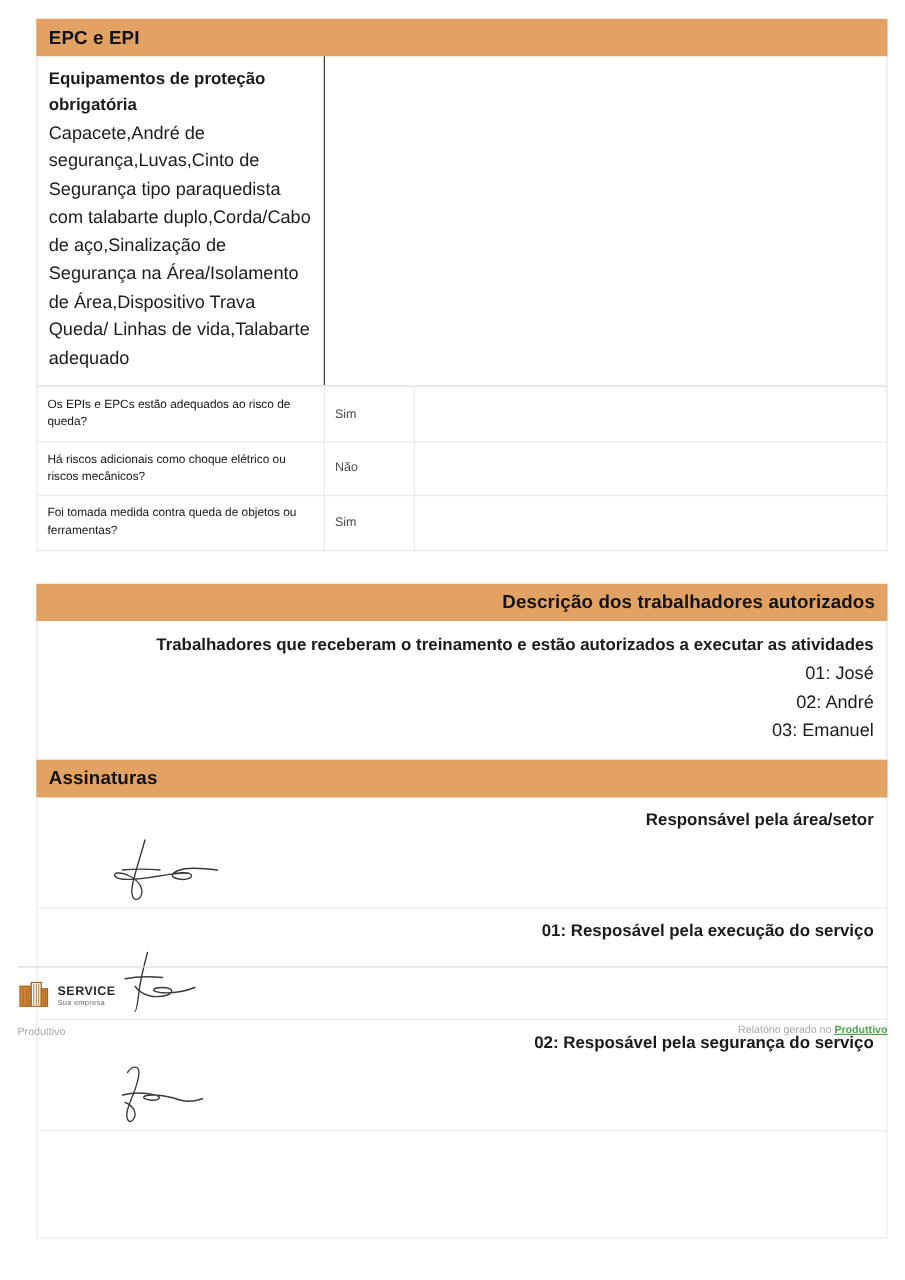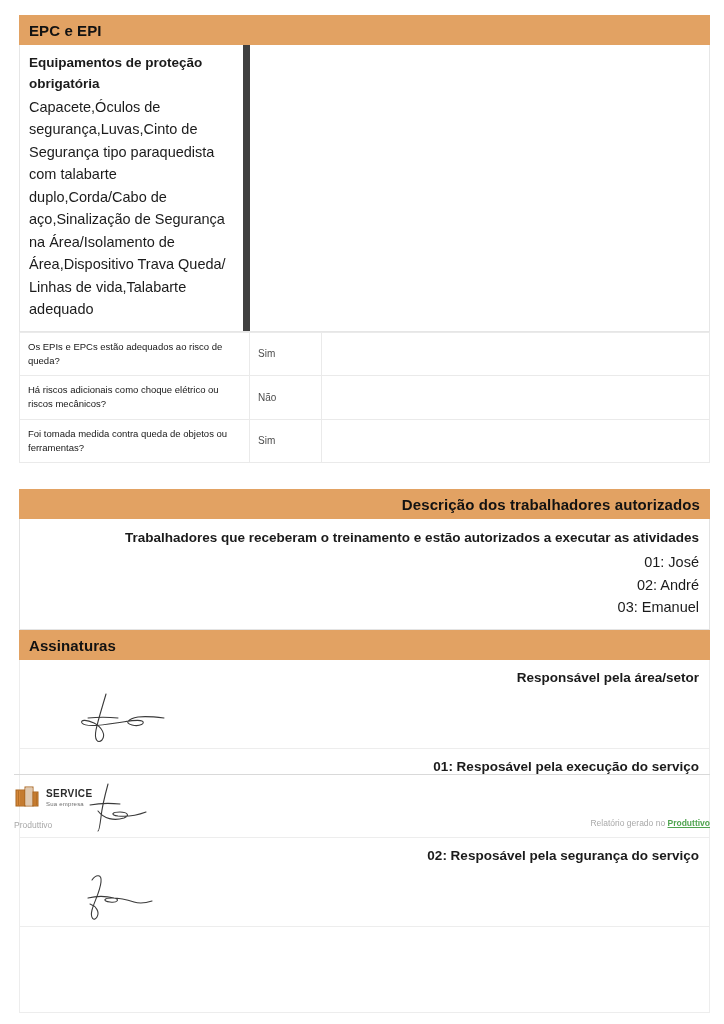--- a/index.html
+++ b/index.html
@@ -13,21 +13,21 @@
     font-family: "Liberation Sans", sans-serif;
     color: #1b1b1b;
     position: relative;
     overflow: hidden;
   }
 
   .page {
     width: 724px;
     height: 845px;
     box-sizing: border-box;
-    padding: 15px 14px 0 19px;
+    padding: 15px 14px 0 29px;
     position: relative;
   }
 
   
   .section-bar {
     background: #e2a263;
     height: 30px;
     display: flex;
     align-items: center;
     padding: 0 10px;
@@ -54,21 +54,21 @@
     display: flex;
     border: 1px solid #e6e6e6;
     border-top: none;
     box-sizing: border-box;
   }
   .epi-cell-left {
     width: 230px;
     flex: 0 0 230px;
     padding: 8px 9px 10px 9px;
     box-sizing: border-box;
-    border-right: 7px solid #404040;
+    border-right: 1px solid #404040;
   }
   .epi-cell-right {
     flex: 1 1 auto;
   }
   .epi-label {
     font-size: 13.5px;
     font-weight: bold;
     line-height: 1.55;
     margin: 0 0 1px 0;
   }
@@ -211,21 +211,21 @@
 
 <div class="page">
 
   <div class="section-bar">
     <span class="title">EPC e EPI</span>
   </div>
 
   <div class="epi-row">
     <div class="epi-cell-left">
       <div class="epi-label">Equipamentos de proteção obrigatória</div>
-      <div class="epi-value">Capacete,Óculos de segurança,Luvas,Cinto de Segurança tipo paraquedista com talabarte duplo,Corda/Cabo de aço,Sinalização de Segurança na Área/Isolamento de Área,Dispositivo Trava Queda/ Linhas de vida,Talabarte adequado</div>
+      <div class="epi-value">Capacete,André de segurança,Luvas,Cinto de Segurança tipo paraquedista com talabarte duplo,Corda/Cabo de aço,Sinalização de Segurança na Área/Isolamento de Área,Dispositivo Trava Queda/ Linhas de vida,Talabarte adequado</div>
     </div>
     <div class="epi-cell-right"></div>
   </div>
 
   <table class="qtable">
     <tbody>
       <tr>
         <td class="q-label">Os EPIs e EPCs estão adequados ao risco de queda?</td>
         <td class="q-answer">Sim</td>
         <td class="q-blank"></td>

